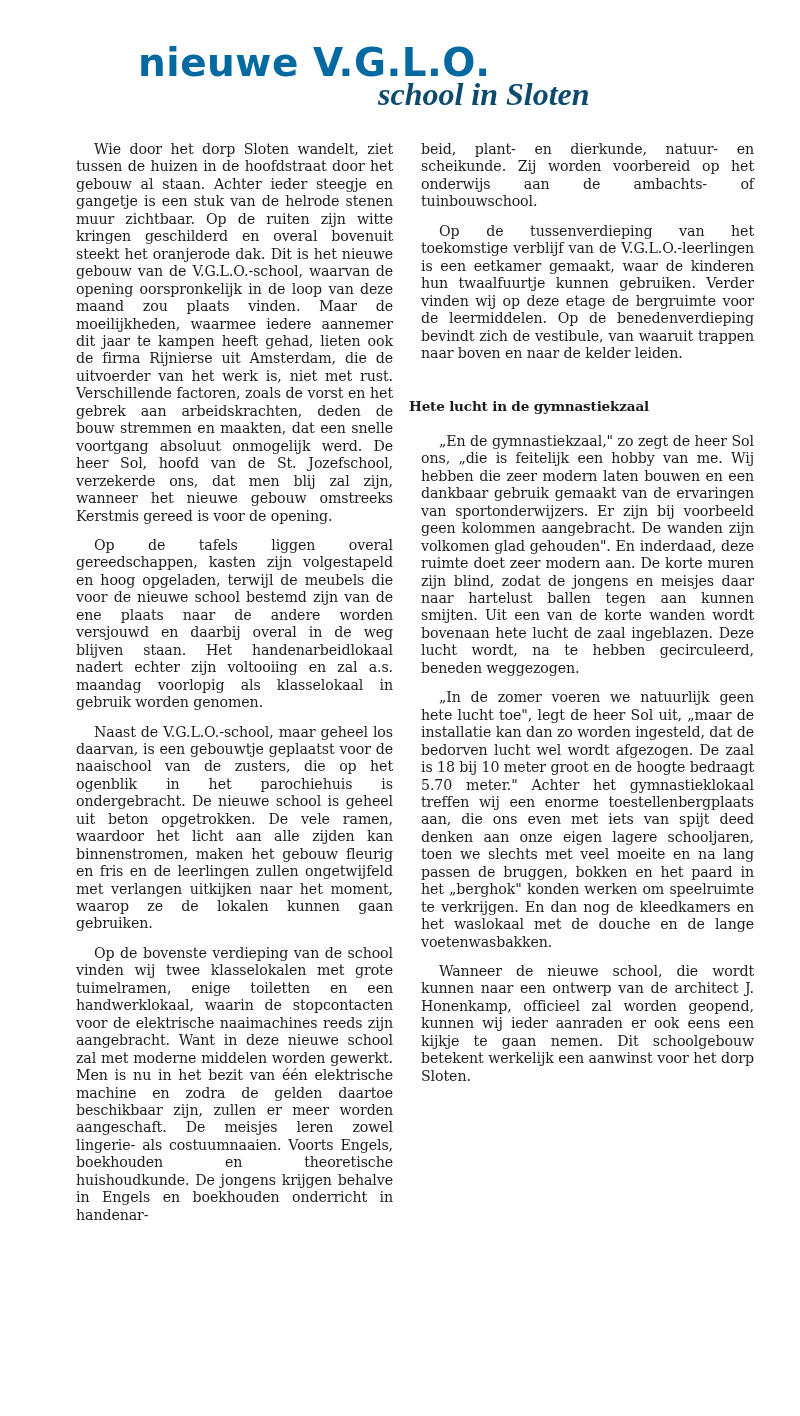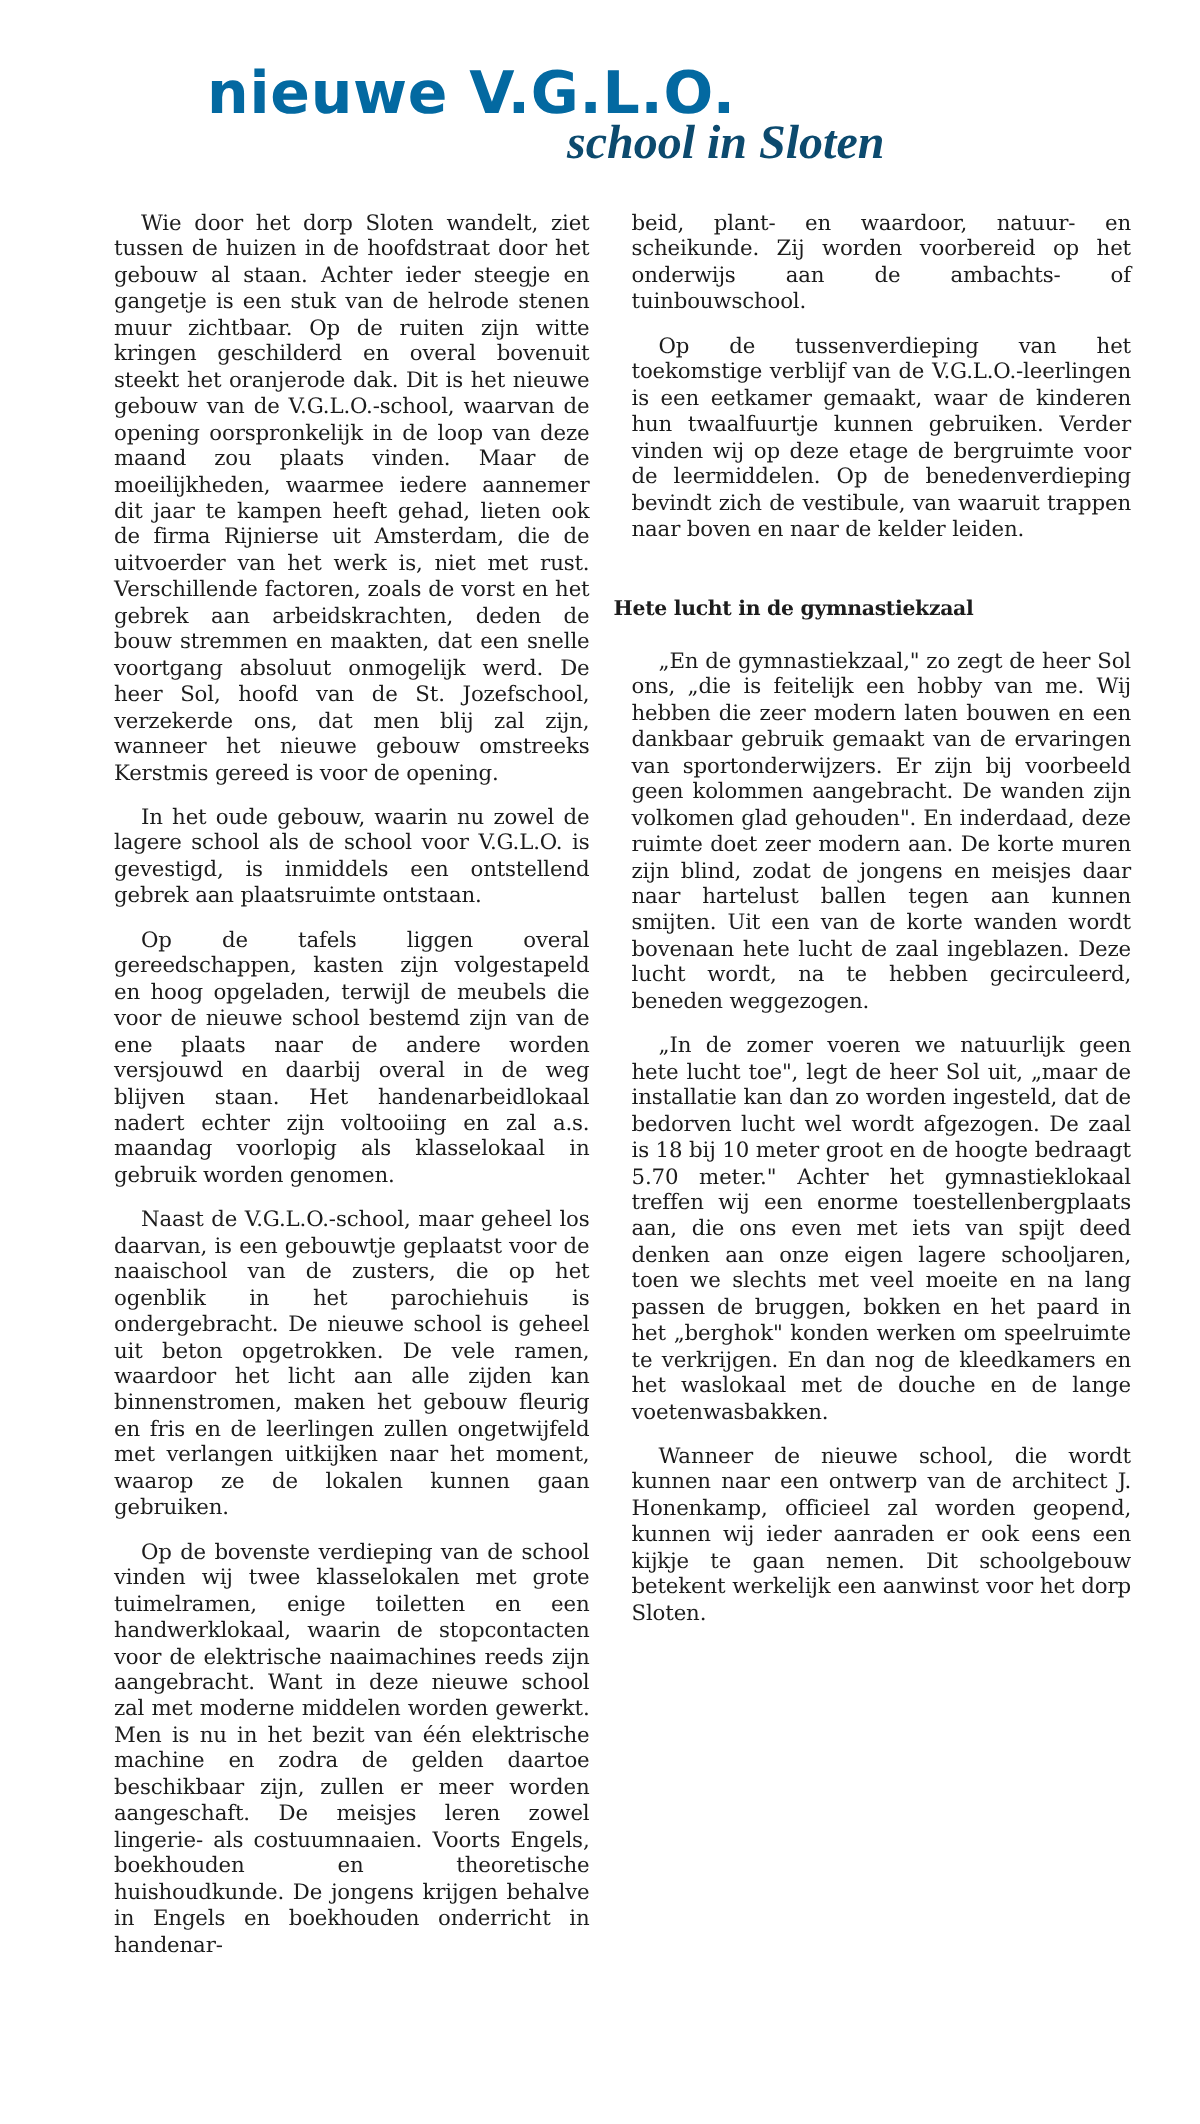--- a/index.html
+++ b/index.html
@@ -17,26 +17,25 @@
   .col-right h3 { margin-top:36px; margin-bottom:17px; }
 </style>
 </head>
 <body>
 
 <h1 class="title">nieuwe V.G.L.O.</h1>
 <h2 class="subtitle">school in Sloten</h2>
 
 <div class="col col-left">
   <p>Wie door het dorp Sloten wandelt, ziet tussen de huizen in de hoofdstraat door het gebouw al staan. Achter ieder steegje en gangetje is een stuk van de helrode stenen muur zichtbaar. Op de ruiten zijn witte kringen geschilderd en overal bovenuit steekt het oranjerode dak. Dit is het nieuwe gebouw van de V.G.L.O.-school, waarvan de opening oorspronkelijk in de loop van deze maand zou plaats vinden. Maar de moeilijkheden, waarmee iedere aannemer dit jaar te kampen heeft gehad, lieten ook de firma Rijnierse uit Amsterdam, die de uitvoerder van het werk is, niet met rust. Verschillende factoren, zoals de vorst en het gebrek aan arbeidskrachten, deden de bouw stremmen en maakten, dat een snelle voortgang absoluut onmogelijk werd. De heer Sol, hoofd van de St. Jozefschool, verzekerde ons, dat men blij zal zijn, wanneer het nieuwe gebouw omstreeks Kerstmis gereed is voor de opening.</p>
-  <p>In het oude gebouw, waarin nu zowel de lagere school als de school voor V.G.L.O. is gevestigd, is inmiddels een ontstellend gebrek aan plaatsruimte ontstaan.</p>
   <p class="gap">Op de tafels liggen overal gereedschappen, kasten zijn volgestapeld en hoog opgeladen, terwijl de meubels die voor de nieuwe school bestemd zijn van de ene plaats naar de andere worden versjouwd en daarbij overal in de weg blijven staan. Het handenarbeidlokaal nadert echter zijn voltooiing en zal a.s. maandag voorlopig als klasselokaal in gebruik worden genomen.</p>
   <p class="gap">Naast de V.G.L.O.-school, maar geheel los daarvan, is een gebouwtje geplaatst voor de naaischool van de zusters, die op het ogenblik in het parochiehuis is ondergebracht. De nieuwe school is geheel uit beton opgetrokken. De vele ramen, waardoor het licht aan alle zijden kan binnenstromen, maken het gebouw fleurig en fris en de leerlingen zullen ongetwijfeld met verlangen uitkijken naar het moment, waarop ze de lokalen kunnen gaan gebruiken.</p>
   <p>Op de bovenste verdieping van de school vinden wij twee klasselokalen met grote tuimelramen, enige toiletten en een handwerklokaal, waarin de stopcontacten voor de elektrische naaimachines reeds zijn aangebracht. Want in deze nieuwe school zal met moderne middelen worden gewerkt. Men is nu in het bezit van één elektrische machine en zodra de gelden daartoe beschikbaar zijn, zullen er meer worden aangeschaft. De meisjes leren zowel lingerie- als costuumnaaien. Voorts Engels, boekhouden en theoretische huishoudkunde. De jongens krijgen behalve in Engels en boekhouden onderricht in handenar-</p>
 </div>
 
 <div class="col col-right">
-  <p class="cont">beid, plant- en waardoor, natuur- en scheikunde. Zij worden voorbereid op het onderwijs aan de ambachts- of tuinbouwschool.</p>
+  <p class="cont">beid, plant- en dierkunde, natuur- en scheikunde. Zij worden voorbereid op het onderwijs aan de ambachts- of tuinbouwschool.</p>
   <p>Op de tussenverdieping van het toekomstige verblijf van de V.G.L.O.-leerlingen is een eetkamer gemaakt, waar de kinderen hun twaalfuurtje kunnen gebruiken. Verder vinden wij op deze etage de bergruimte voor de leermiddelen. Op de benedenverdieping bevindt zich de vestibule, van waaruit trappen naar boven en naar de kelder leiden.</p>
   <h3>Hete lucht in de gymnastiekzaal</h3>
   <p>„En de gymnastiekzaal," zo zegt de heer Sol ons, „die is feitelijk een hobby van me. Wij hebben die zeer modern laten bouwen en een dankbaar gebruik gemaakt van de ervaringen van sportonderwijzers. Er zijn bij voorbeeld geen kolommen aangebracht. De wanden zijn volkomen glad gehouden". En inderdaad, deze ruimte doet zeer modern aan. De korte muren zijn blind, zodat de jongens en meisjes daar naar hartelust ballen tegen aan kunnen smijten. Uit een van de korte wanden wordt bovenaan hete lucht de zaal ingeblazen. Deze lucht wordt, na te hebben gecirculeerd, beneden weggezogen.</p>
   <p class="gap">„In de zomer voeren we natuurlijk geen hete lucht toe", legt de heer Sol uit, „maar de installatie kan dan zo worden ingesteld, dat de bedorven lucht wel wordt afgezogen. De zaal is 18 bij 10 meter groot en de hoogte bedraagt 5.70 meter." Achter het gymnastieklokaal treffen wij een enorme toestellenbergplaats aan, die ons even met iets van spijt deed denken aan onze eigen lagere schooljaren, toen we slechts met veel moeite en na lang passen de bruggen, bokken en het paard in het „berghok" konden werken om speelruimte te verkrijgen. En dan nog de kleedkamers en het waslokaal met de douche en de lange voetenwasbakken.</p>
   <p class="gap">Wanneer de nieuwe school, die wordt kunnen naar een ontwerp van de architect J. Honenkamp, officieel zal worden geopend, kunnen wij ieder aanraden er ook eens een kijkje te gaan nemen. Dit schoolgebouw betekent werkelijk een aanwinst voor het dorp Sloten.</p>
 </div>
 
 </body></html>

